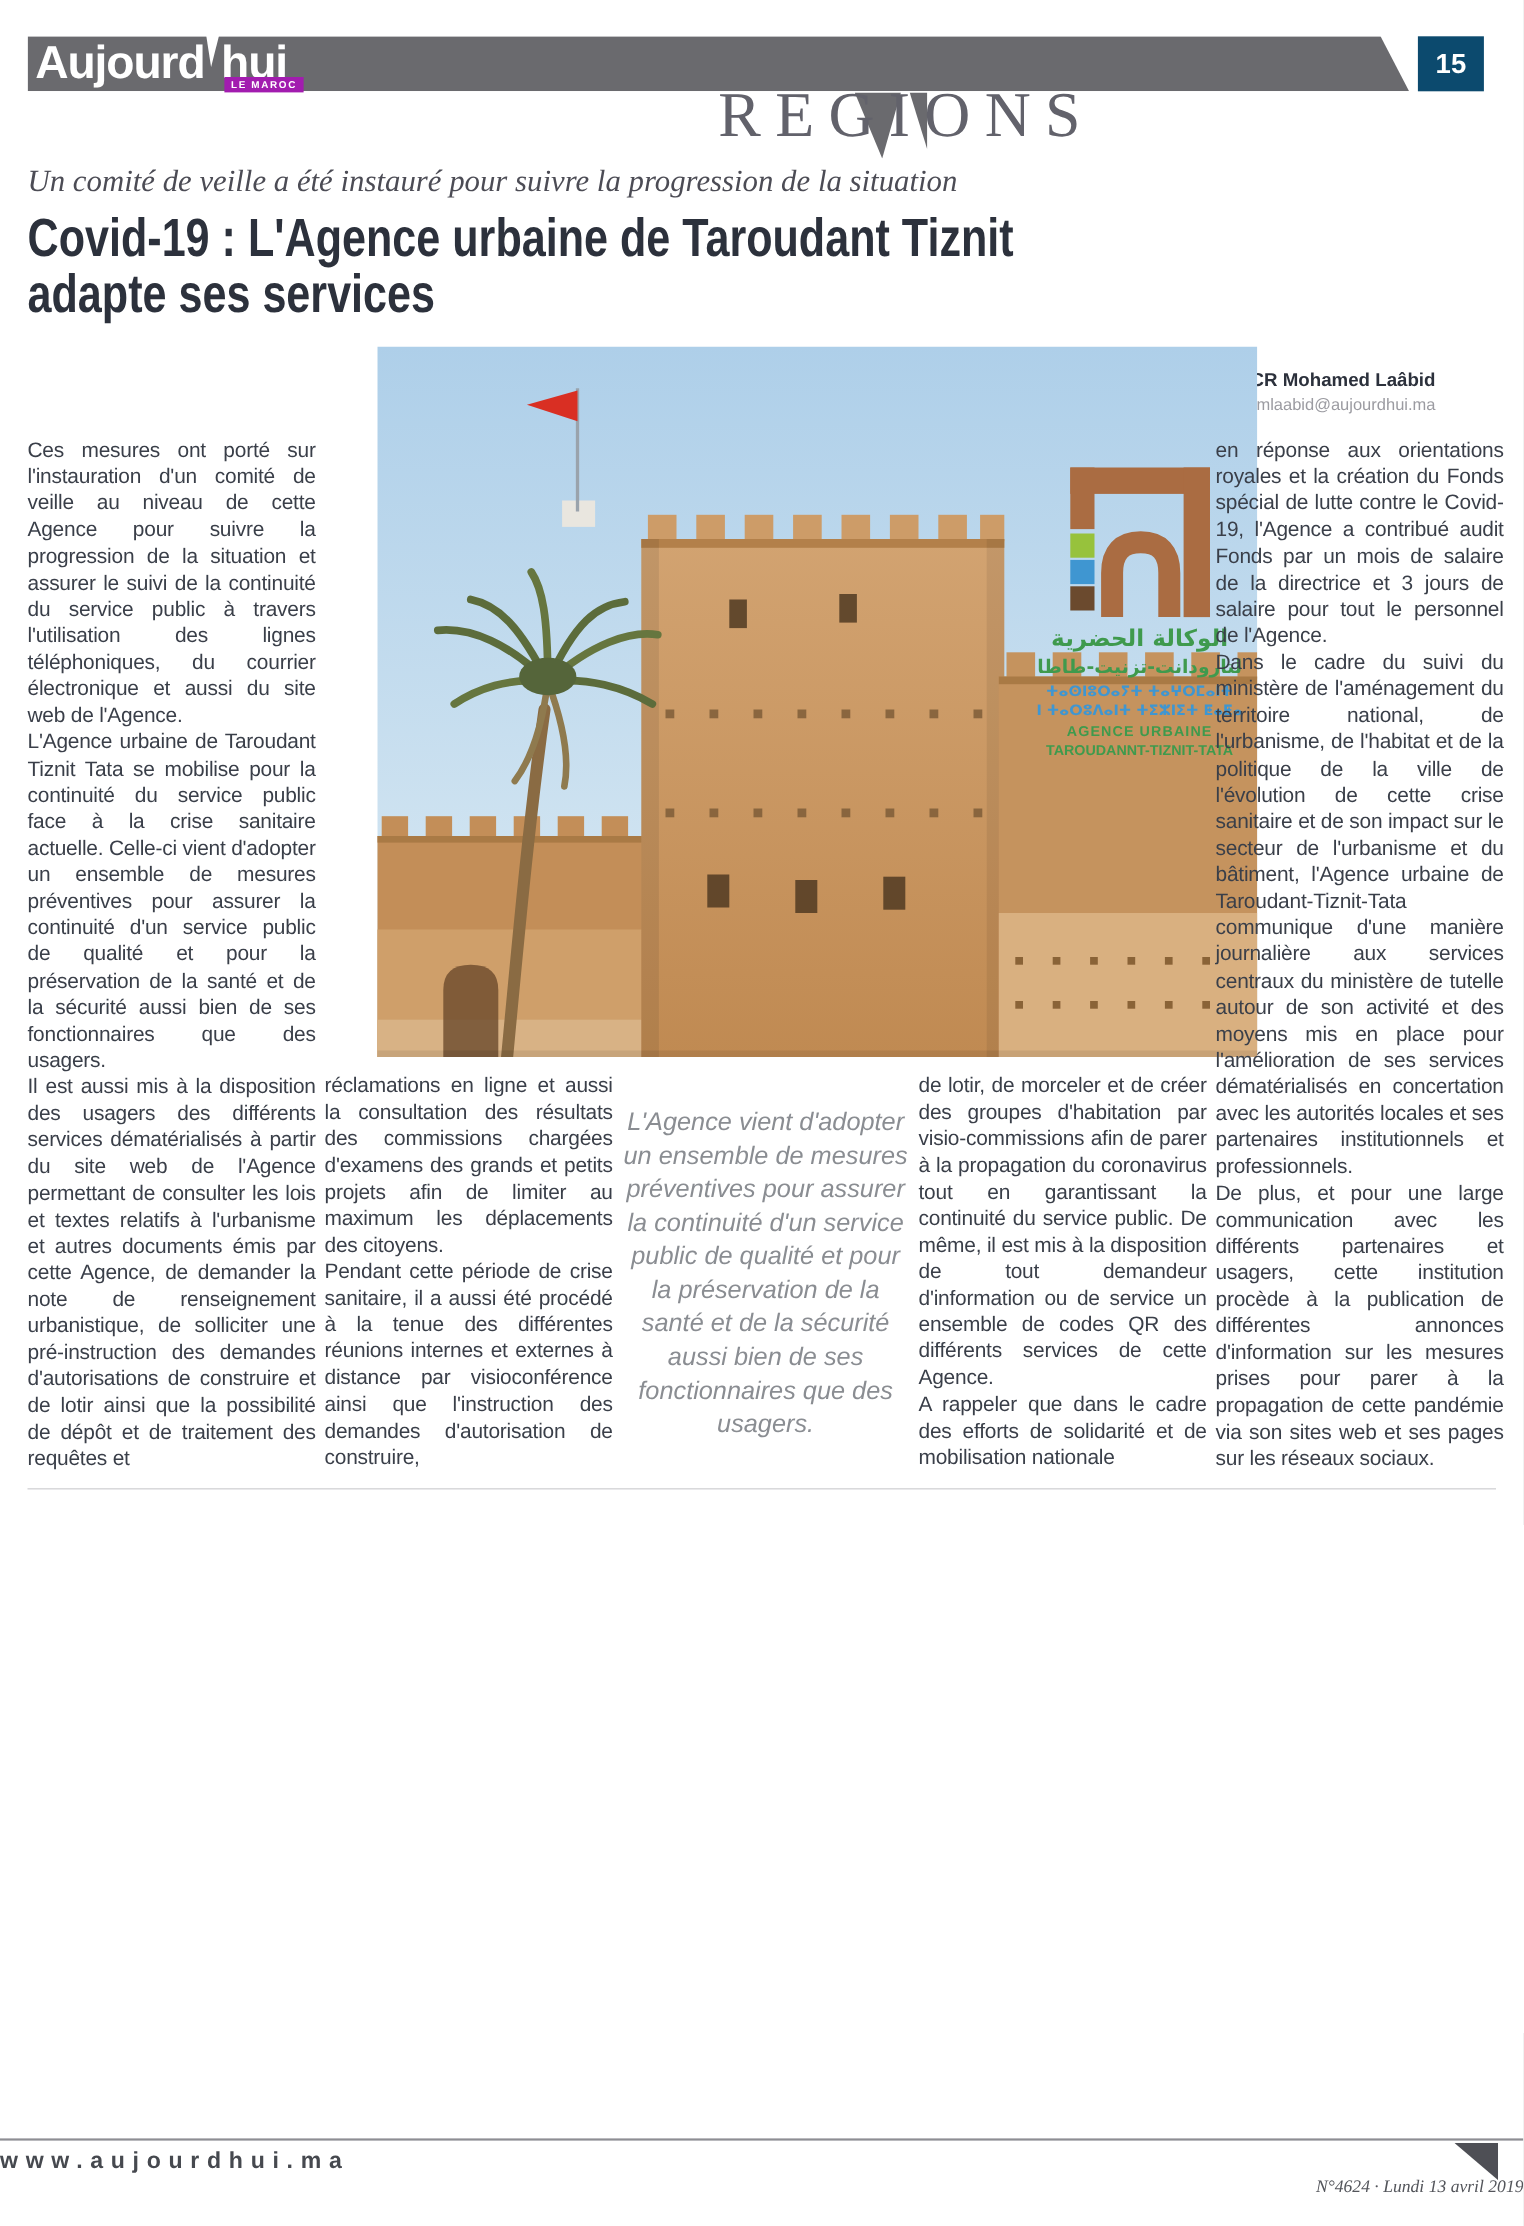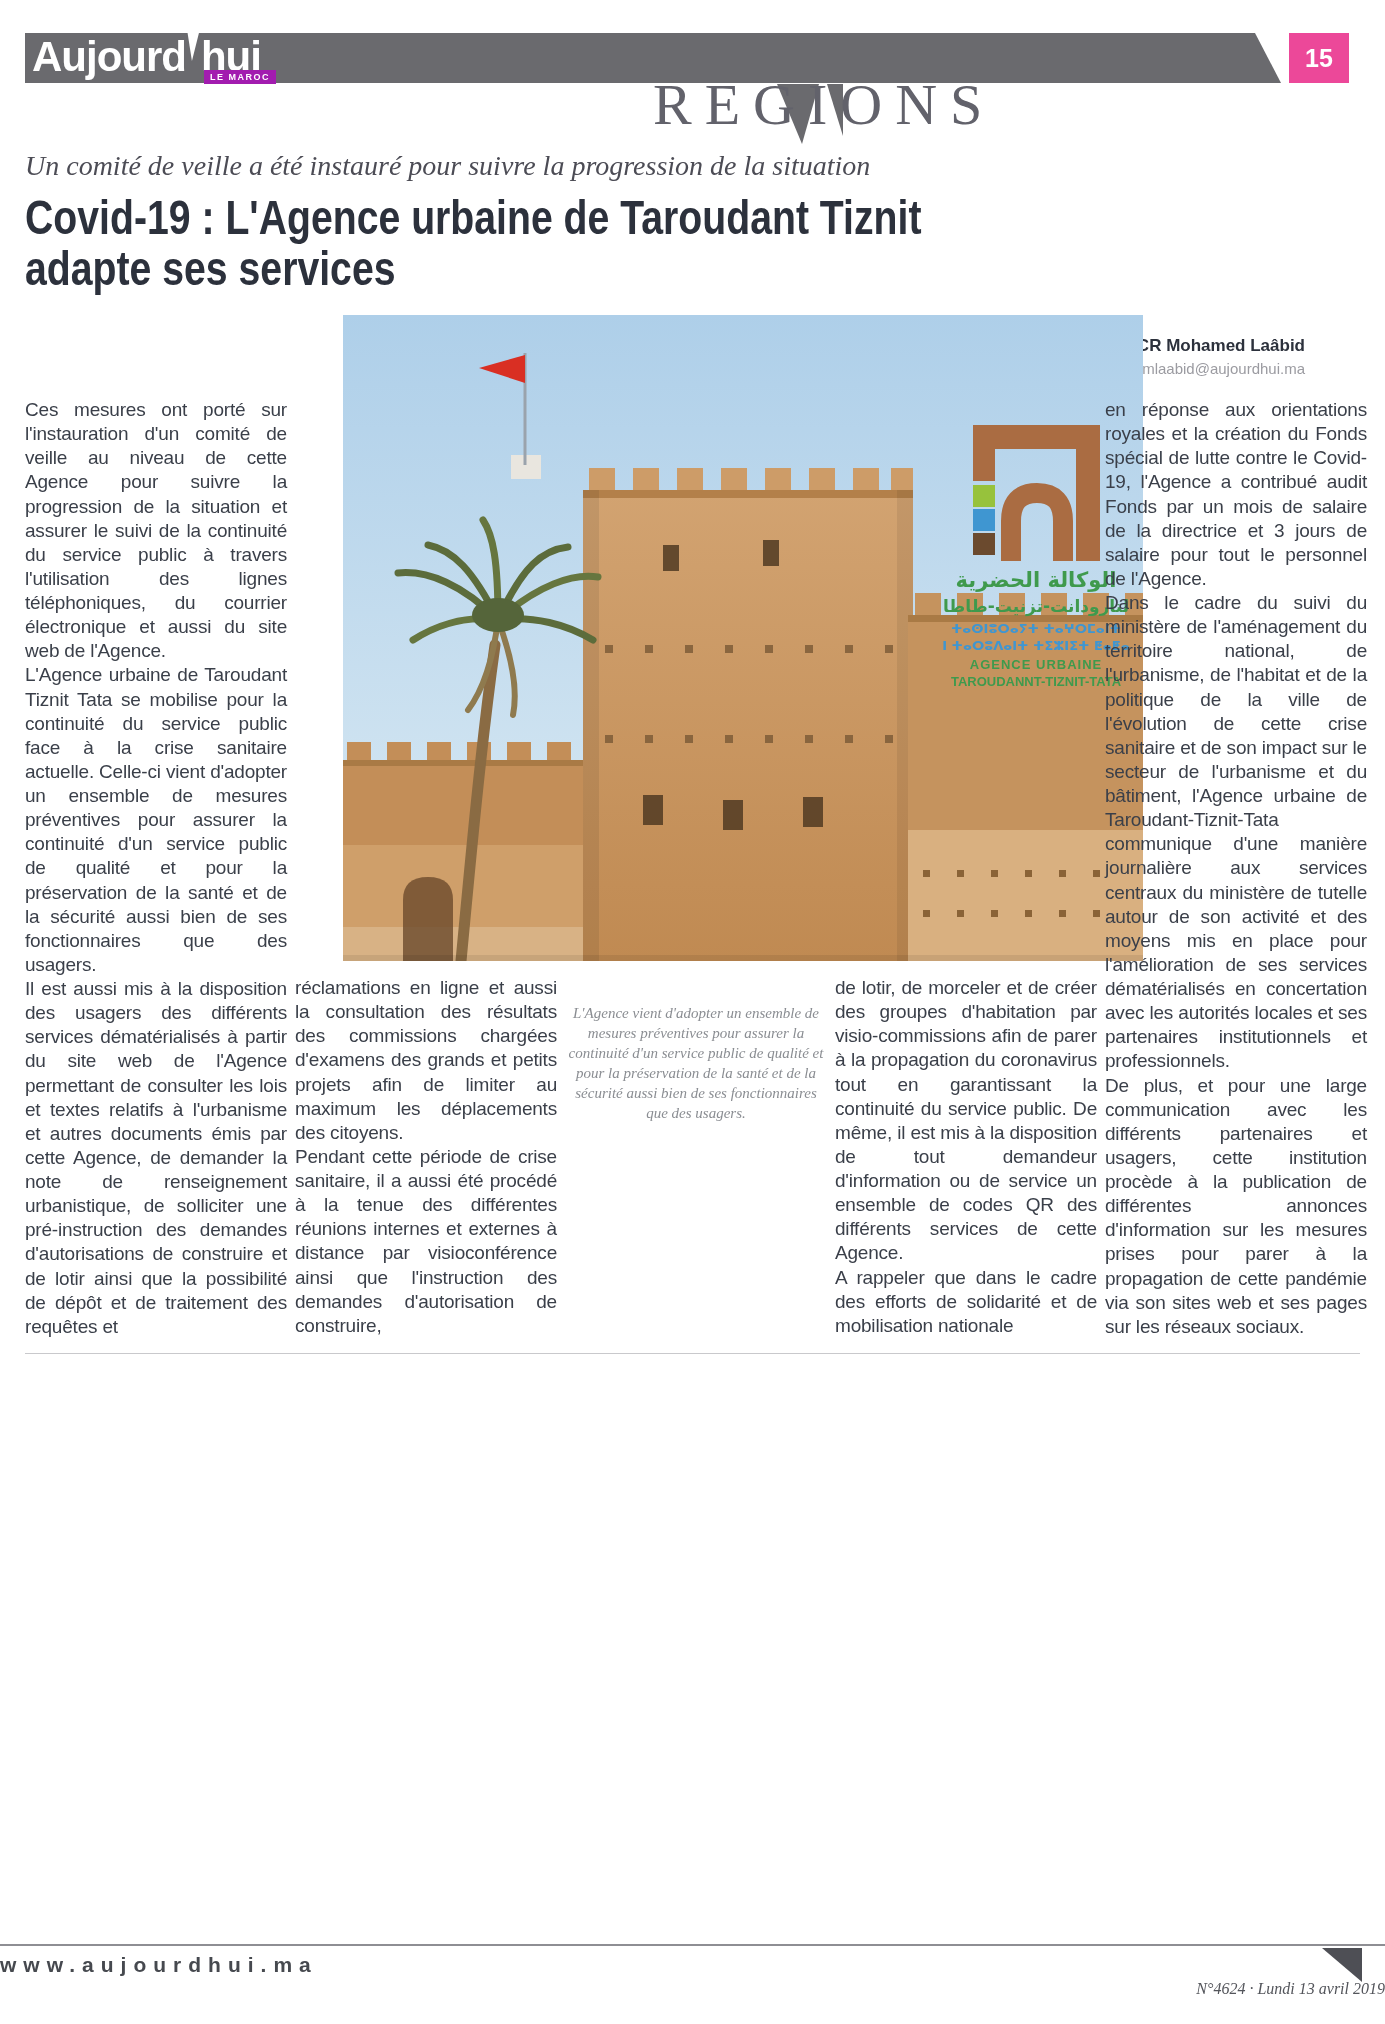--- a/index.html
+++ b/index.html
@@ -8,21 +8,21 @@
 
   
   .banner{position:absolute;left:25px;top:33px;width:1256px;height:50px;background:#6a6a6e;
           clip-path:polygon(0 0,1230px 0,1256px 50px,0 50px);}
   .logo{position:absolute;left:32px;top:36px;color:#fff;font-weight:bold;font-size:42px;
         letter-spacing:-1px;display:flex;align-items:flex-start;line-height:1;justify-content:center;}
   .logo-wedge{display:inline-block;width:13px;height:32px;background:#fff;margin:0 1px;
         position:relative;top:-7px;clip-path:polygon(0 0,100% 0,38% 100%);}
   .lemaroc{position:absolute;left:204px;top:70px;background:#a21caf;color:#fff;
         font-size:9px;font-weight:bold;letter-spacing:1.5px;padding:2px 6px;}
-  .pagenum{position:absolute;left:1289px;top:33px;width:60px;height:50px;background:#ec4899;
+  .pagenum{position:absolute;left:1289px;top:33px;width:60px;height:50px;background:#0c4a6e;
         color:#fff;font-size:25px;font-weight:bold;display:flex;align-items:center;justify-content:center;}
   .regions{position:absolute;left:653px;top:76px;width:620px;text-align:left;
         font-family:"Liberation Serif",serif;font-weight:normal;font-size:58px;line-height:1;
         color:#62626b;letter-spacing:13px;}
   .regions-tri{position:absolute;left:777px;top:84px;}
 
   
   .kicker{position:absolute;left:25px;top:150px;font-family:"Liberation Serif",serif;
         font-style:italic;font-size:28px;color:#4c4c55;}
   .headline{position:absolute;left:25px;top:192px;font-weight:bold;font-size:49px;line-height:1.04;
@@ -36,21 +36,21 @@
 
   
   .col{position:absolute;width:262px;font-size:19px;line-height:1.27;color:#3a3f49;
        text-align:justify;letter-spacing:-0.2px;}
   .col p{margin:0;}
   #col1{left:25px;top:398px;}
   #col2{left:295px;top:976px;}
   #col4{left:835px;top:976px;}
   #col5{left:1105px;top:398px;}
   .pullquote{position:absolute;left:565px;top:1004px;width:262px;text-align:center;
-       font-family:Liberation Serif, serif;font-style:italic;font-size:15px;line-height:1.33;
+       font-family:Liberation Sans, sans-serif;font-style:italic;font-size:23px;line-height:1.33;
        color:#8a8d92;}
   .article-rule{position:absolute;left:25px;top:1353px;width:1335px;height:1px;background:#c9c9cc;}
 
   
   .photo{position:absolute;left:295px;top:315px;width:684px;height:646px;padding-left:48px;}
 
   
   .footer-rule{position:absolute;left:0;top:1944px;width:1385px;height:2px;background:#8e8e93;}
   .footer-site{position:absolute;left:0;top:1953px;width:1385px;
        font-size:21px;font-weight:600;letter-spacing:7px;color:#46494f;}

